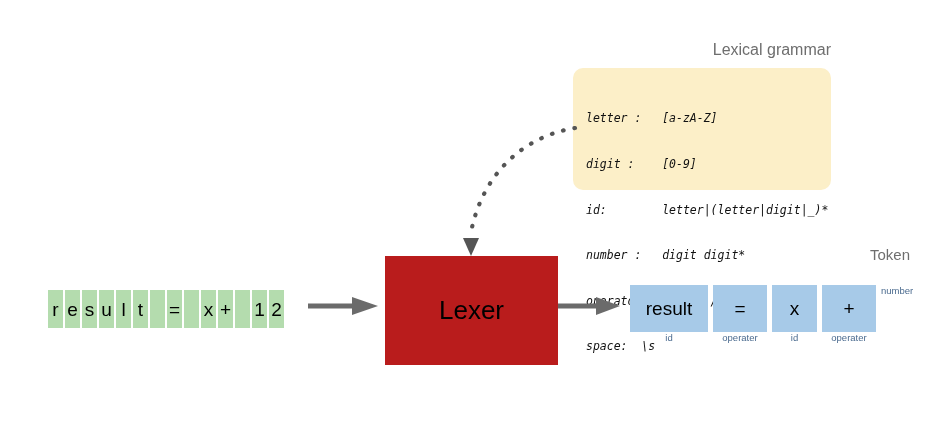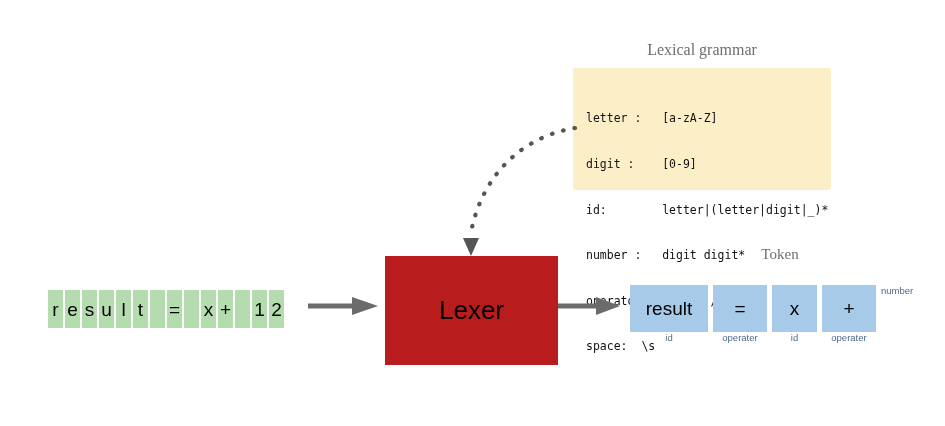--- a/index.html
+++ b/index.html
@@ -17,43 +17,44 @@
   }
 
   .stage {
     position: absolute;
     inset: 0;
   }
 
   
   .caption {
     position: absolute;
-    font-family: Liberation Serif, serif;
+    font-family: Liberation Sans, sans-serif;
     font-size: 15px;
     color: #6e6e6e;
     white-space: nowrap;
-    text-align: center;
+    text-align: right;
   }
 
   
   #grammar-title {
     left: 573px;
     top: 41px;
     width: 258px;
     font-size: 16px;
     color: #6e6e6e;
   }
   #grammar-box {
     position: absolute;
     left: 573px;
     top: 68px;
     width: 258px;
     height: 122px;
     background: #FCEFC8;
-    border-radius: 2px;
+    border-radius: 10px;
+    font-style: italic;
   }
   #grammar-lines {
     position: absolute;
     left: 13px;
     top: 13px;
     right: 6px;
     font-family: "DejaVu Sans Mono", "Liberation Mono", monospace;
     font-size: 11.5px;
     line-height: 15.2px;
     color: #111111;

